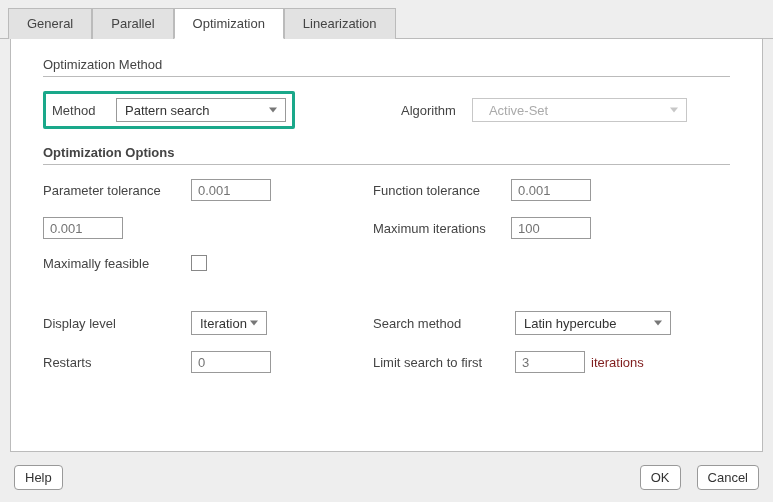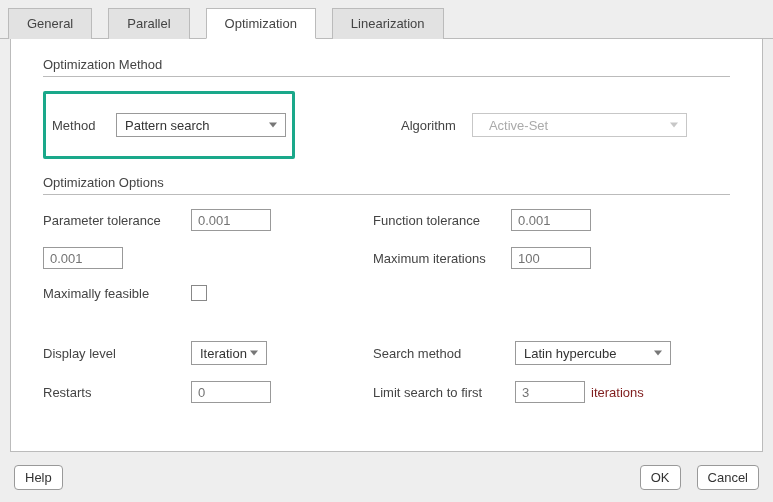--- a/index.html
+++ b/index.html
@@ -19,21 +19,21 @@
     width: 773px;
     height: 502px;
     background: #eeeeee;
     position: relative;
   }
   .tabs {
     display: flex;
     border-bottom: 1px solid #bbbbbb;
     background: #eeeeee;
     padding: 7px 8px 0 8px;
-    gap: 16px;
+    gap: 0;
   }
   .tab {
     padding: 7px 18px 7px 18px;
     border: 1px solid #bbbbbb;
     border-bottom: none;
     background: #e2e2e2;
     color: #444;
     cursor: pointer;
     margin-right: 0;
     position: relative;
@@ -123,21 +123,21 @@
   .checkbox {
     width: 16px;
     height: 16px;
     border: 1px solid #888;
     background: #fff;
     display: inline-block;
     cursor: pointer;
   }
   .highlight-box {
     border: 3px solid #1aa88a;
-    padding: 19px 6px;
+    padding: 4px 6px;
     display: inline-flex;
     align-items: center;
     border-radius: 2px;
   }
   .dialog-buttons {
     position: absolute;
     left: 0; right: 0;
     bottom: 12px;
     padding: 0 14px;
     display: flex;
@@ -190,21 +190,21 @@
       </div>
       <div class="right-pair">
         <span class="lbl" style="margin-left:28px;margin-right:16px;">Algorithm</span>
         <span class="select disabled w-select-wide">
           <span>Active-Set</span>
           <span class="caret"></span>
         </span>
       </div>
     </div>
 
-    <div class="section-title" style="">Optimization Options</div>
+    <div class="section-title" style="font-weight:bold;">Optimization Options</div>
     <hr class="hr">
 
     <div class="row">
       <div class="left-pair">
         <span class="lbl w-label-m">Parameter tolerance</span>
         <input class="text-input" value="0.001" style="">
       </div>
       <div class="right-pair">
         <span class="lbl w-label-r">Function tolerance</span>
         <input class="text-input" value="0.001" style="">

